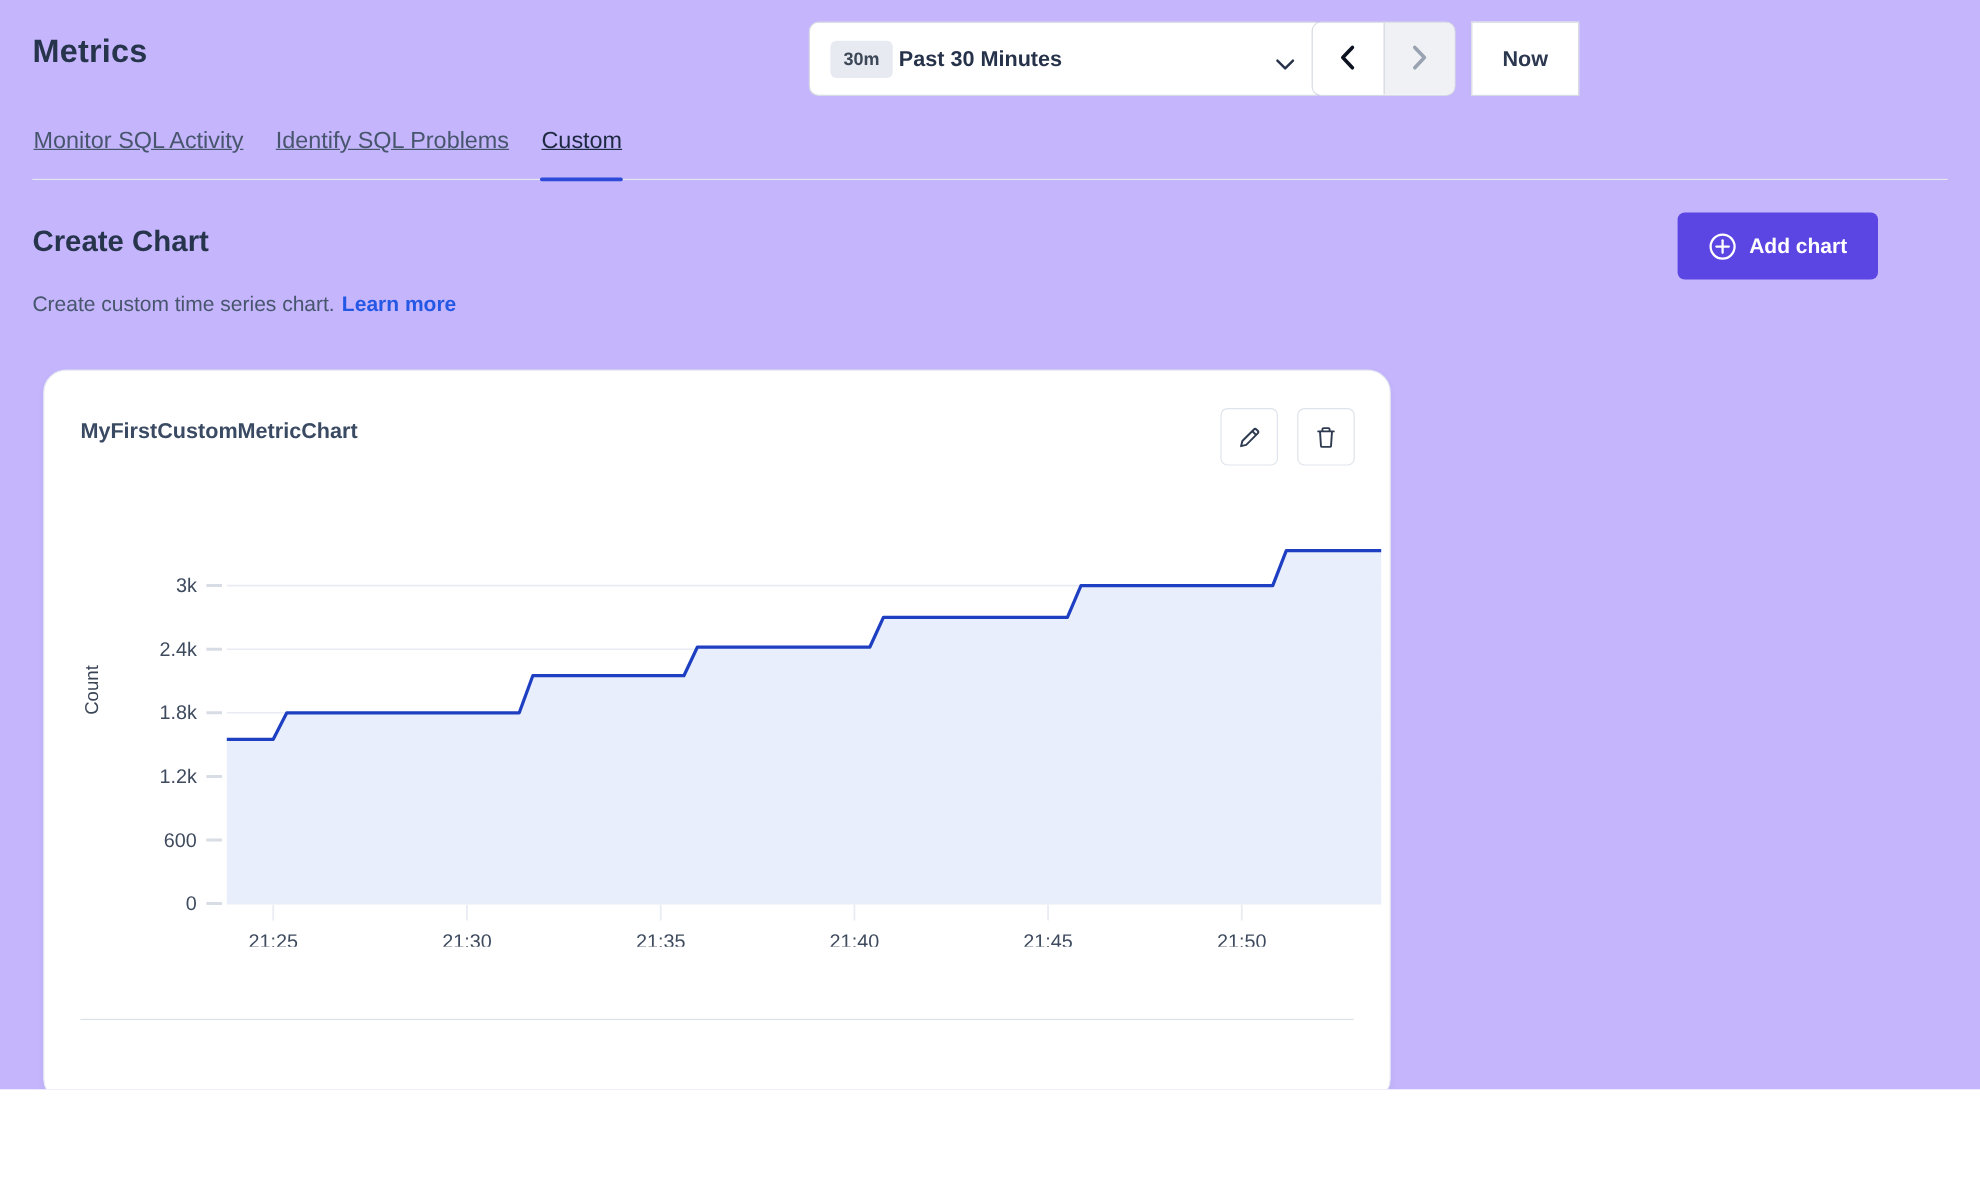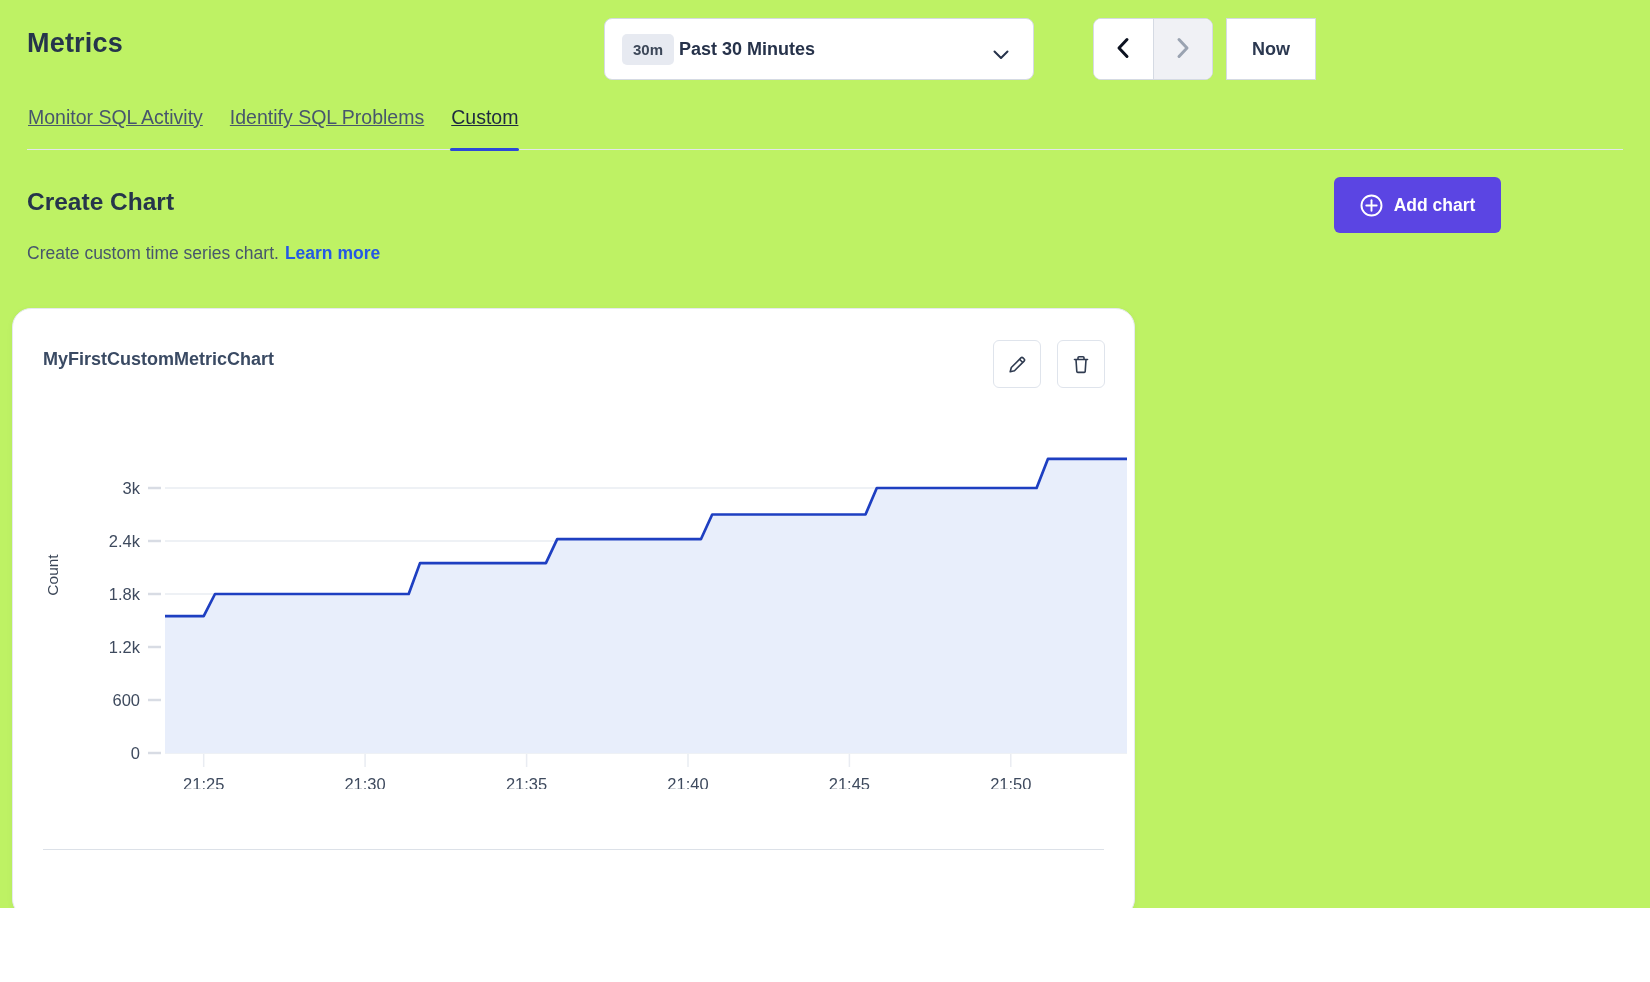--- a/index.html
+++ b/index.html
@@ -1,25 +1,25 @@
 <!DOCTYPE html>
 <html><head>
 <meta charset="utf-8">
 <style>
   * { margin:0; padding:0; box-sizing:border-box; }
   html,body { background:#fff; }
   .page {
-    position:relative; width:1650px; height:908px; background:#bef264;
+    position:relative; width:1650px; height:908px; background:#c4b5fd;
     font-family:"Liberation Sans", sans-serif; overflow:hidden;
   }
 
   
   .page-title { position:absolute; left:27px; top:28px; font-size:27px; font-weight:700; color:#26354b; letter-spacing:.2px; }
 
-  .time-picker { position:absolute; left:604px; top:18px; width:430px; height:62px;
+  .time-picker { position:absolute; left:674px; top:18px; width:430px; height:62px;
     border:1px solid #d5dae3; border-radius:8px; background:#fff; display:flex; align-items:center; cursor:pointer; }
   .tp-badge { margin-left:17px; background:#e7eaf1; border-radius:5px; padding:7px 11px; font-size:15px; font-weight:700; color:#3c4758; }
   .tp-label { margin-left:5px; font-size:18px; font-weight:700; color:#26324a; }
   .tp-caret { position:absolute; right:24px; top:27px; }
 
   .arrow-group { position:absolute; left:1093px; top:18px; width:120px; height:62px;
     border:1px solid #d5dae3; border-radius:8px; display:flex; overflow:hidden; background:#fff; }
   .arrow-btn { flex:1; display:flex; align-items:center; justify-content:center; border:none; background:#fff; cursor:pointer; }
   .arrow-btn.next { background:#f0f1f5; border-left:1px solid #d5dae3; cursor:default; }
 
@@ -30,26 +30,26 @@
   .tabs { position:absolute; left:27px; top:104px; right:27px; display:flex; gap:25px; border-bottom:1px solid #e3e6ec; }
   .tab { position:relative; font-size:19.5px; color:#47566c; padding:2px 1px 20px; cursor:pointer; white-space:nowrap;text-decoration:underline; }
   .tab.active { color:#1d2940; }
   .tab.active::after { content:""; position:absolute; left:0; right:0; bottom:-2px; height:3px; background:#2c49d8; border-radius:2px; }
 
   
   .section-heading { position:absolute; left:27px; top:188px; font-size:24.5px; font-weight:700; color:#26354b; }
   .section-desc { position:absolute; left:27px; top:243px; font-size:17.5px; color:#47566c; }
   .learn-more { color:#2458e4; font-weight:700; text-decoration:none; margin-left:6px; cursor:pointer; }
 
-  .add-chart-btn { position:absolute; left:1334px; top:177px; width:167px; height:56px;
+  .add-chart-btn { position:absolute; left:1398px; top:177px; width:167px; height:56px;
     background:#5b45e3; border:none; border-radius:6px; color:#fff; font-family:inherit;
     font-size:17.5px; font-weight:700; display:flex; align-items:center; justify-content:center; gap:11px; cursor:pointer; }
 
   
-  .card { position:absolute; left:12px; top:308px; width:1123px; height:610px;
+  .card { position:absolute; left:36px; top:308px; width:1123px; height:610px;
     background:#fff; border:1px solid #e6e9f0; border-radius:19px; box-shadow:0 2px 6px rgba(40,50,70,.05); }
   .card-title { position:absolute; left:30px; top:40px; font-size:18px; font-weight:700; color:#3a4a63; }
   .icon-btn { position:absolute; top:31px; width:48px; height:48px; background:#fff;
     border:1px solid #dfe4ec; border-radius:6px; display:flex; align-items:center; justify-content:center; cursor:pointer; }
   .icon-btn.edit { left:980px; }
   .icon-btn.delete { left:1044px; }
 
   #chart-svg { position:absolute; left:0; top:110px; }
   #chart-svg text { font-family:"Liberation Sans", sans-serif; }
 

